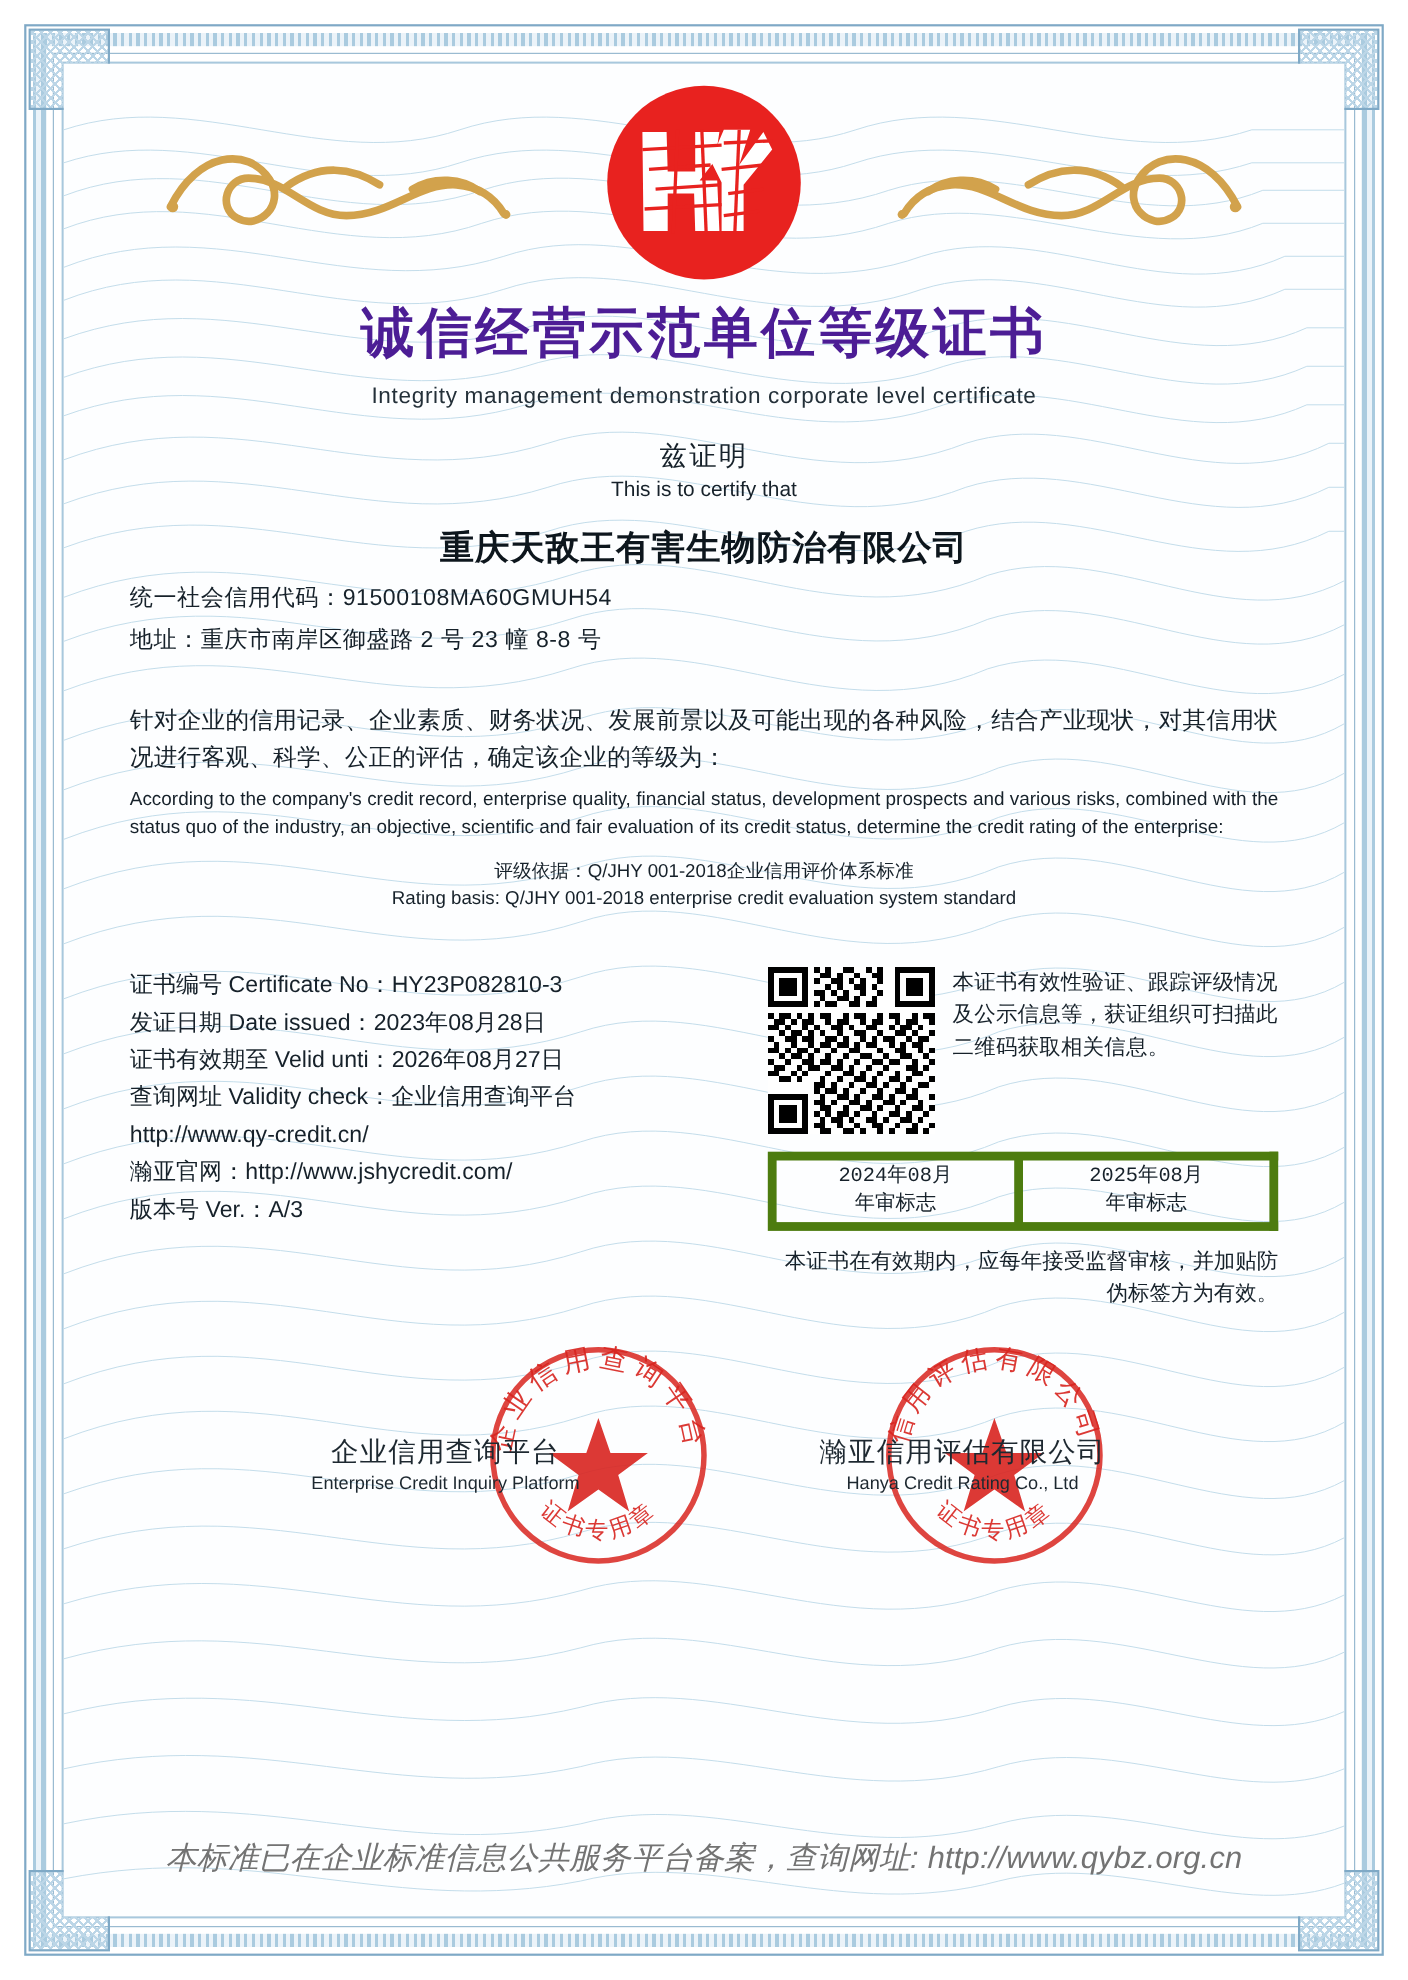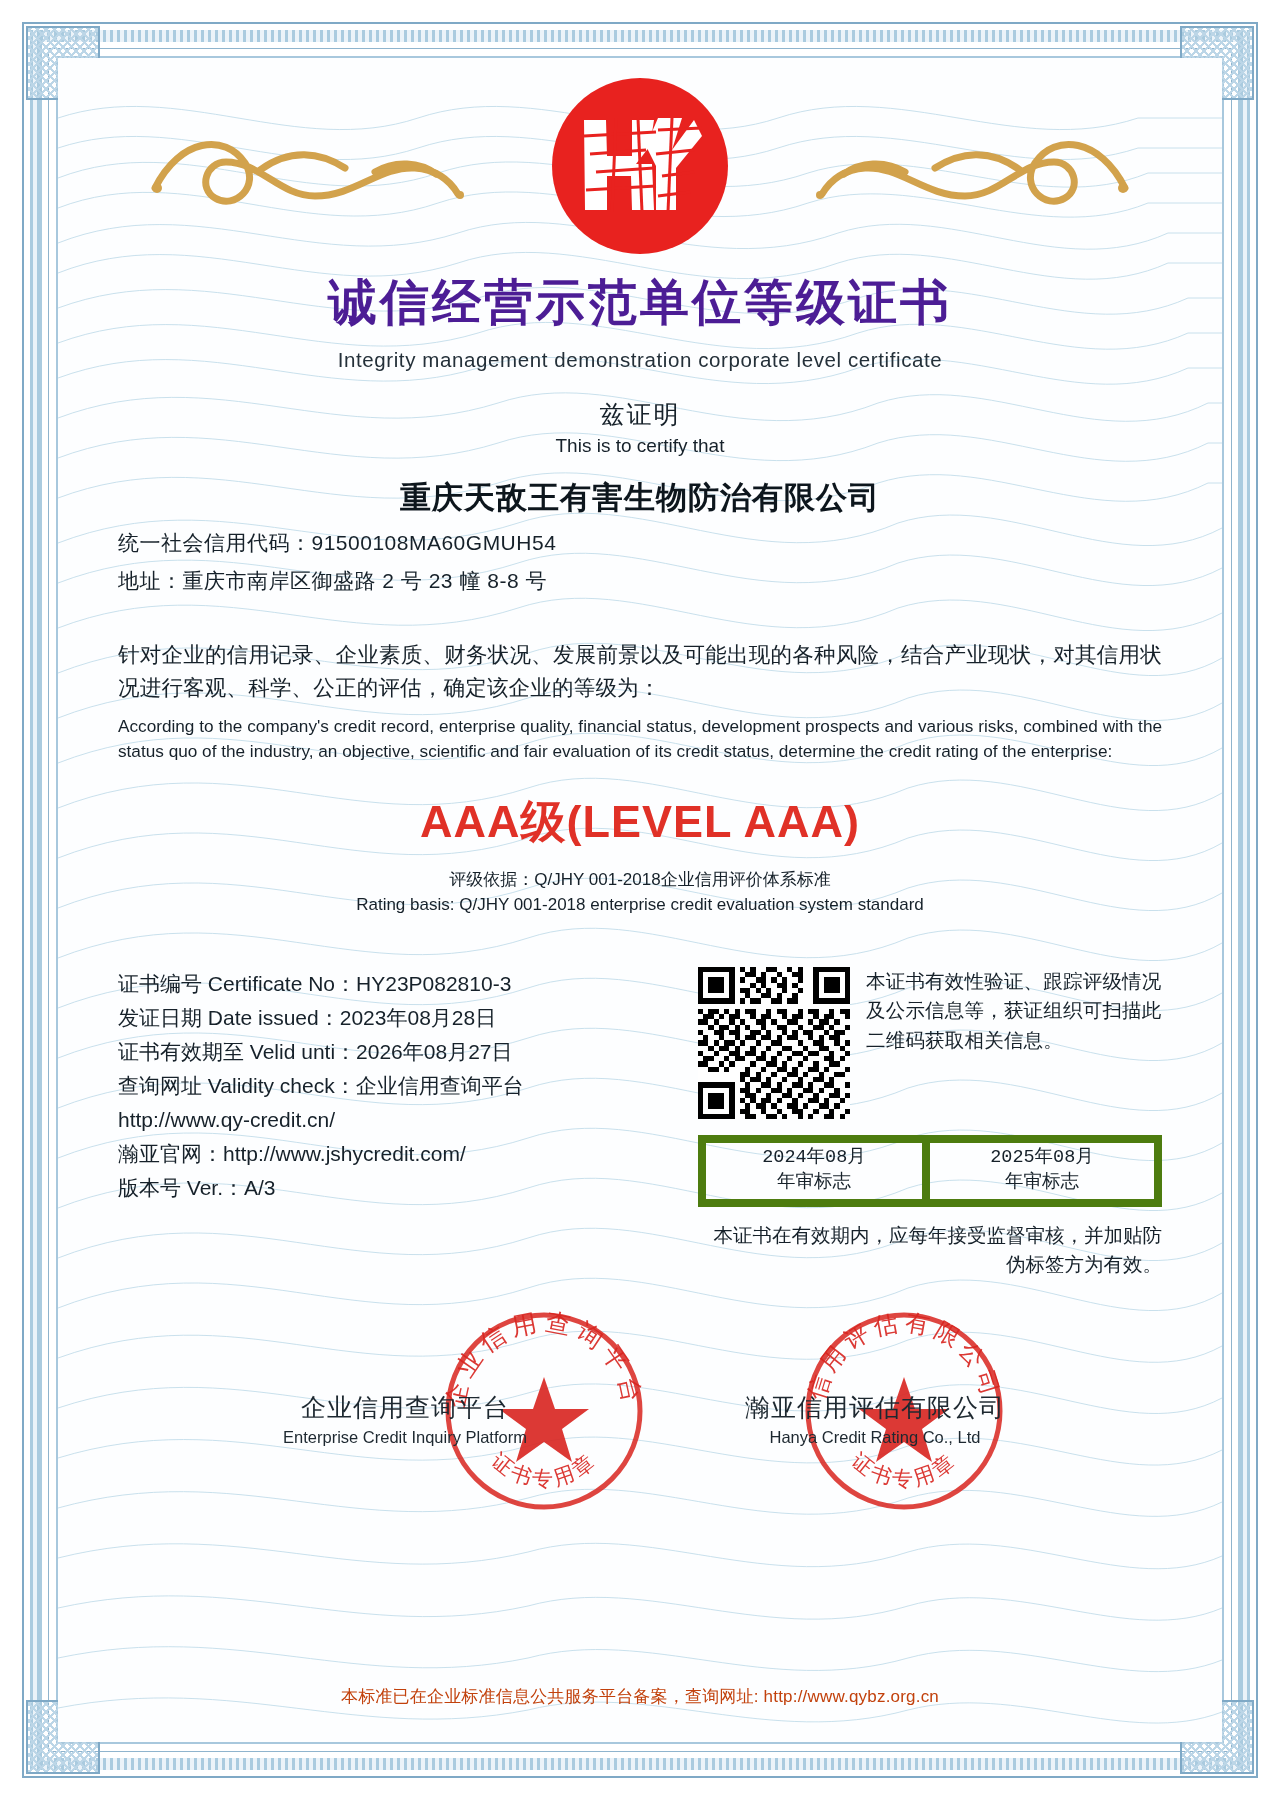--- a/index.html
+++ b/index.html
@@ -254,23 +254,24 @@
   }
   .seal-org-cn{
     font-size:25px;color:#1d2830;letter-spacing:1px;
   }
   .seal-org-en{
     font-size:16.5px;color:#1d2830;margin-top:4px;
   }
   .footer-note{
     position:absolute;left:0;right:0;bottom:34px;
     text-align:center;
-    font-size:17px;
-    color:#c2410c;
+    font-size:28px;
+    color:#737373;
     letter-spacing:.2px;
+    font-style:italic;
   }
 </style>
 </head>
 <body>
 
 <div class="page">
 
   <div class="border-outer"></div>
   <div class="border-mid"></div>
   <div class="border-mid-inner"></div>
@@ -382,21 +383,20 @@
     <div class="certify-cn">兹证明</div>
     <div class="certify-en">This is to certify that</div>
 
     <div class="company">重庆天敌王有害生物防治有限公司</div>
     <div class="credit-code">统一社会信用代码：91500108MA60GMUH54</div>
     <div class="address">地址：重庆市南岸区御盛路 2 号 23 幢 8-8 号</div>
 
     <div class="body-cn">针对企业的信用记录、企业素质、财务状况、发展前景以及可能出现的各种风险，结合产业现状，对其信用状况进行客观、科学、公正的评估，确定该企业的等级为：</div>
     <div class="body-en">According to the company's credit record, enterprise quality, financial status, development prospects and various risks, combined with the status quo of the industry, an objective, scientific and fair evaluation of its credit status, determine the credit rating of the enterprise:</div>
 
-    <div class="level">AAA级(LEVEL AAA)</div>
 
     <div class="basis-cn">评级依据：Q/JHY 001-2018企业信用评价体系标准</div>
     <div class="basis-en">Rating basis: Q/JHY 001-2018 enterprise credit evaluation system standard</div>
 
     <div class="info-row">
       <div class="info-left">
         <div>证书编号 Certificate No：HY23P082810-3</div>
         <div>发证日期 Date issued：2023年08月28日</div>
         <div>证书有效期至 Velid unti：2026年08月27日</div>
         <div>查询网址 Validity check：企业信用查询平台</div>

